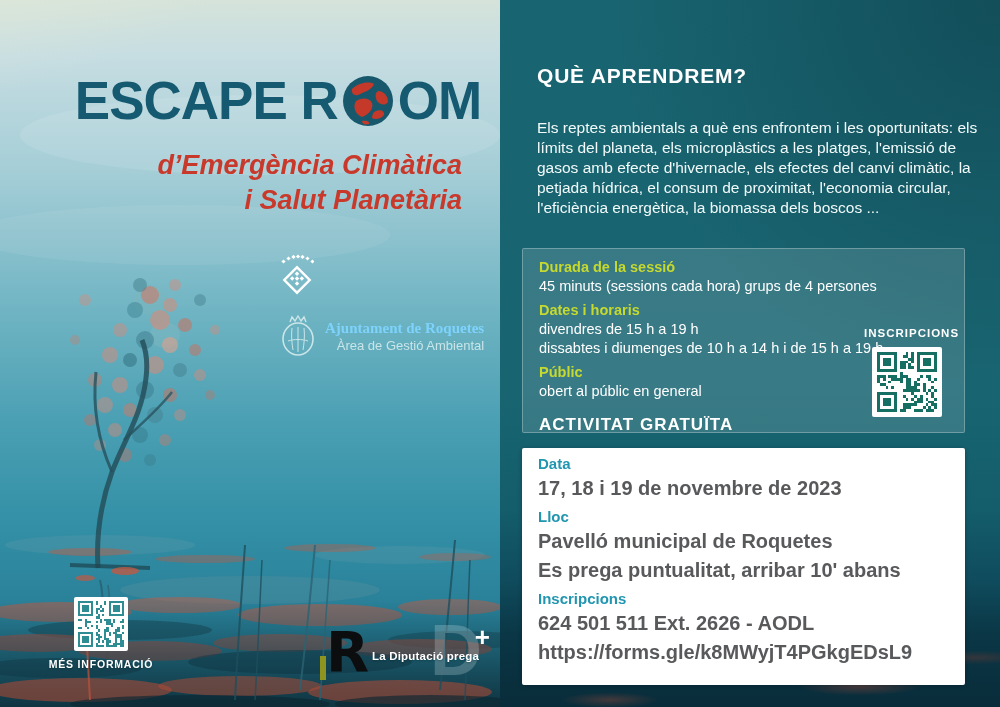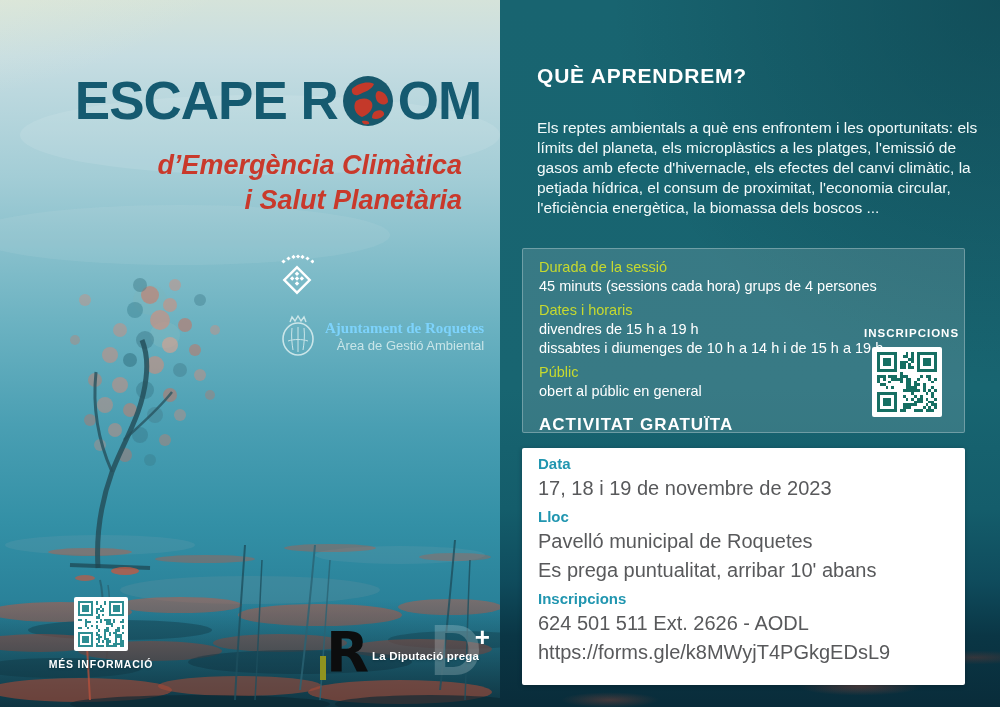--- a/index.html
+++ b/index.html
@@ -47,31 +47,31 @@
       linear-gradient(180deg,#186470 0%,#186571 55%,#145d6b 72%,#0f4c5d 82%,#0a3645 90%,#092c3a 100%);
     color:#fff;}
   .right h1{position:absolute;left:37px;top:64px;margin:0;font-size:21px;
             font-weight:bold;letter-spacing:.8px;}
   .right .intro{position:absolute;left:37px;top:118px;width:459px;margin:0;
                 font-size:15.5px;line-height:20px;color:#f2fafa;}
   .panel{position:absolute;left:22px;top:248px;width:443px;height:185px;
          background:rgba(255,255,255,.14);border:1px solid rgba(255,255,255,.28);
          border-radius:2px;box-sizing:border-box;padding:8px 0 0 16px;}
   .panel .grp{margin-bottom:4px;}
-  .panel .glabel{color:#c6d92f;font-weight:normal;font-size:14.5px;line-height:20px;}
+  .panel .glabel{color:#c6d92f;font-weight:bold;font-size:14.5px;line-height:20px;}
   .panel .gval{color:#fff;font-size:14.5px;line-height:19px;white-space:nowrap;}
   .free-note{margin-top:14px;font-weight:bold;font-size:17px;letter-spacing:1px;}
   .insc{position:absolute;right:14px;top:78px;width:86px;text-align:center;}
   .insc .insc-label{font-size:11.5px;font-weight:bold;letter-spacing:1px;margin-bottom:8px;}
   .insc .qrbox{padding:5px;width:60px;height:60px;}
   .card{position:absolute;left:22px;top:448px;width:443px;height:237px;background:#fff;
         border-radius:2px;box-sizing:border-box;padding:2px 16px;
         box-shadow:0 1px 4px rgba(0,20,30,.35);}
   .card .clabel{color:#2196b0;font-weight:bold;font-size:15px;line-height:20px;margin-top:4px;}
-  .card .cval{color:#58595b;font-weight:normal;font-size:20px;line-height:29px;white-space:nowrap;}
+  .card .cval{color:#58595b;font-weight:bold;font-size:20px;line-height:29px;white-space:nowrap;}
 </style>
 </head>
 <body>
 
 <div class="poster">
 
   <div class="left">
     <svg class="art" width="500" height="707" viewBox="0 0 500 707" xmlns="http://www.w3.org/2000/svg">
       <defs>
         <linearGradient id="bg" x1="0" y1="0" x2="0" y2="1">

